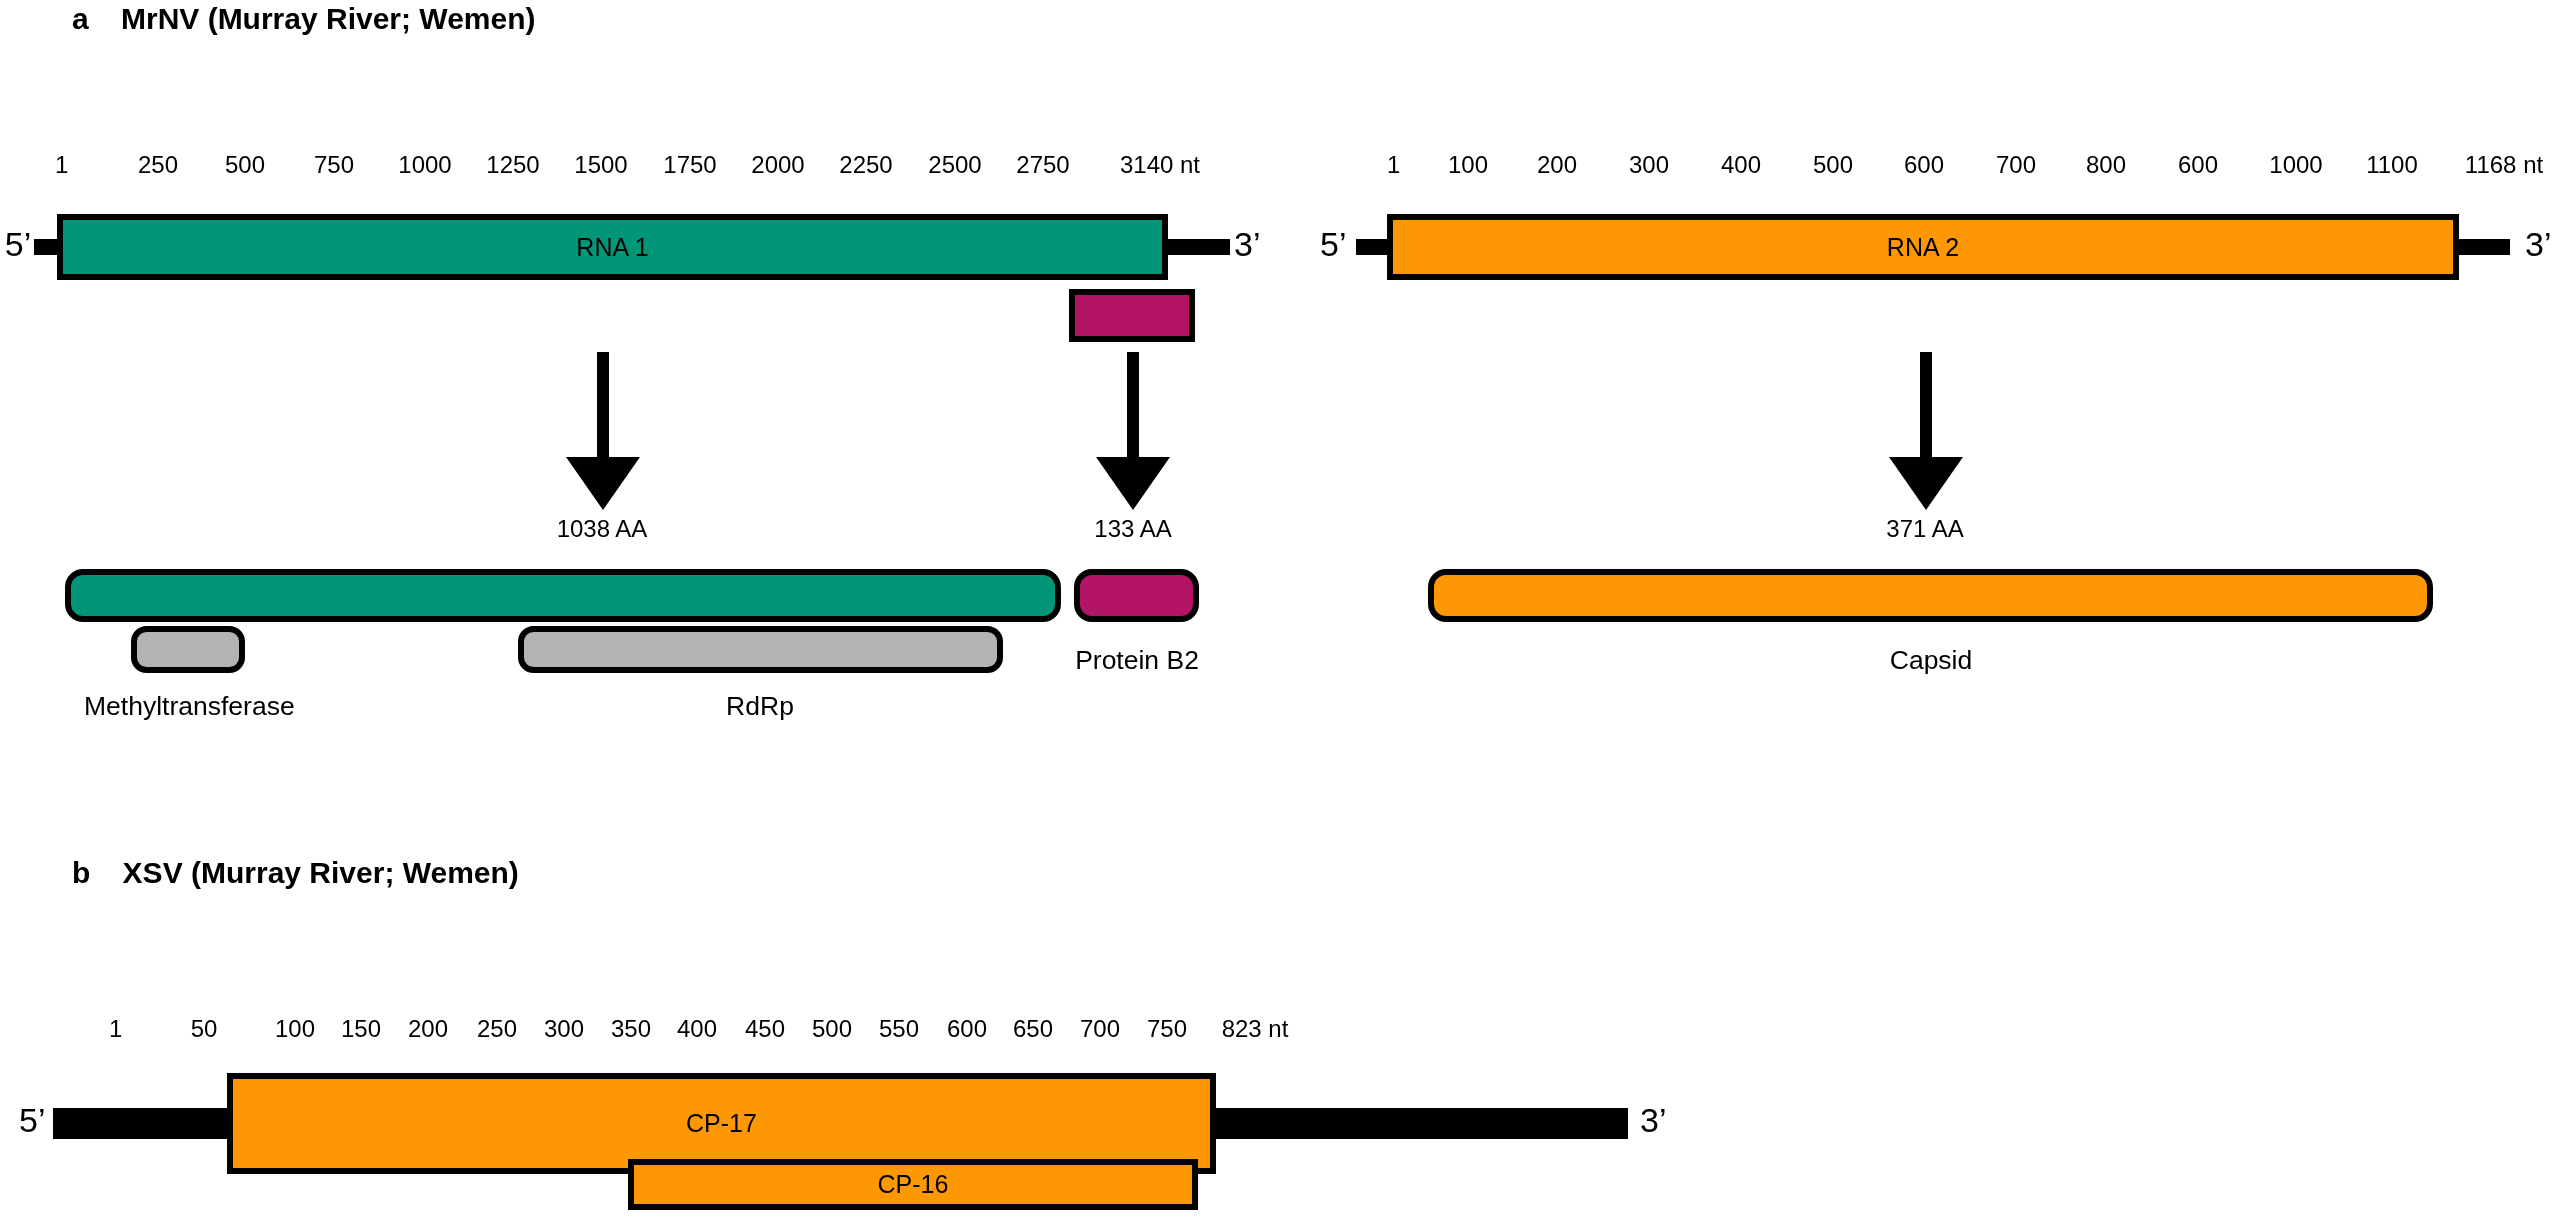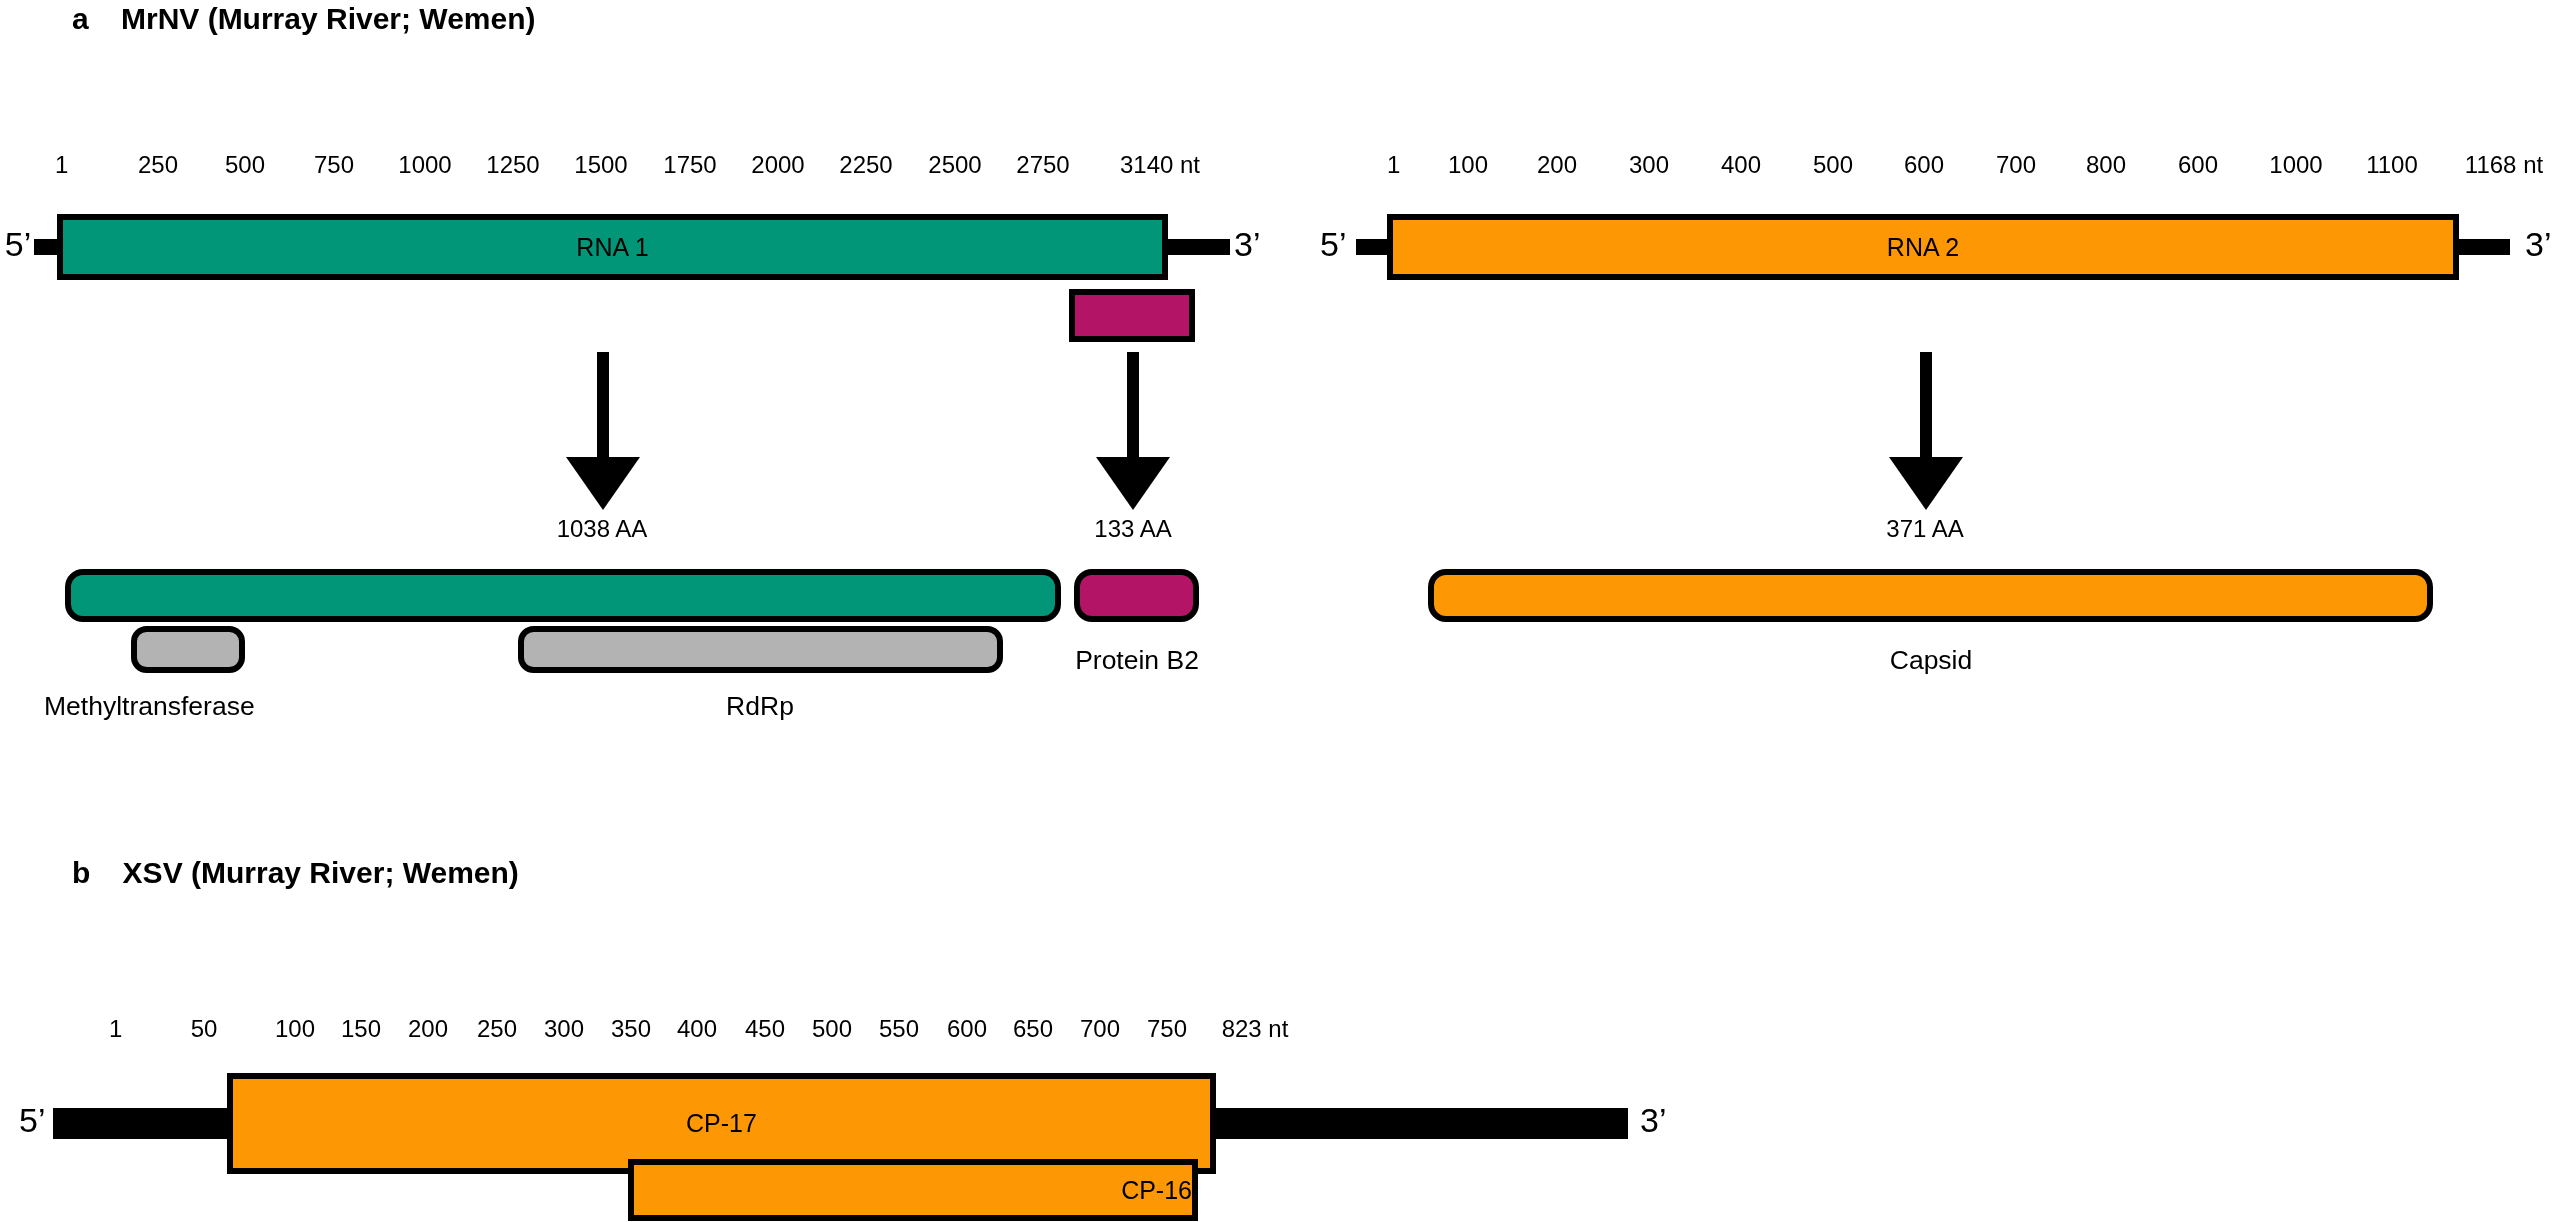--- a/index.html
+++ b/index.html
@@ -93,21 +93,21 @@
     border-radius:15.6px;
     background:#b3b3b3;
   }
   .plab {
     position:absolute;
     font-size:26.5px;
     white-space:nowrap;
     transform:translateX(-50%);
     line-height:1;
   }
-  .plab.left { transform:none; }
+  .plab.left { transform:none;margin-left:40px; }
 </style>
 </head>
 <body>
 
 <div class="abs panel-head" style="left:72px; top:2.4px;">
   <span class="panel-letter">a</span>
   <span style="display:inline-block;width:15.6px;"></span>
   <span class="panel-title">MrNV (Murray River; Wemen)</span>
 </div>
 
@@ -220,16 +220,16 @@
   <span class="tick" style="left:1255px;">823 nt</span>
 </div>
 
 <span class="endlab" style="left:19px; top:1103px;">5’</span>
 <div class="backbone" style="left:53px; top:1108px; width:1575px; height:31px;"></div>
 <div class="orf" style="left:227px; top:1073px; width:989px; height:101px; background:#fd9704;">
   <span class="orf-label">CP-17</span>
 </div>
 <span class="endlab" style="left:1640px; top:1103px;">3’</span>
 
-<div class="orf" style="left:628px; top:1159px; width:570px; height:62px; background:#fd9704;justify-content:flex-end;">
+<div class="orf" style="left:628px; top:1159px; width:570px; height:51px; background:#fd9704;">
   <span class="orf-label">CP-16</span>
 </div>
 
 
 </body></html>

